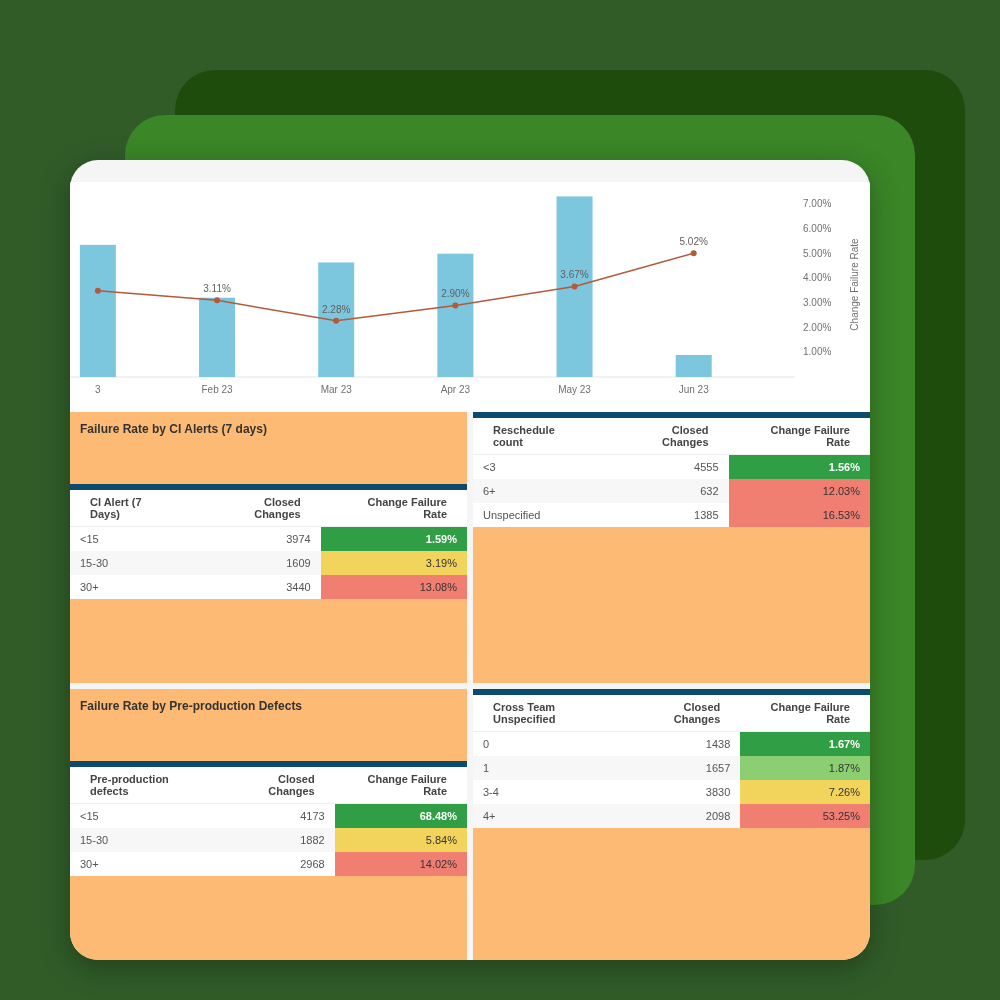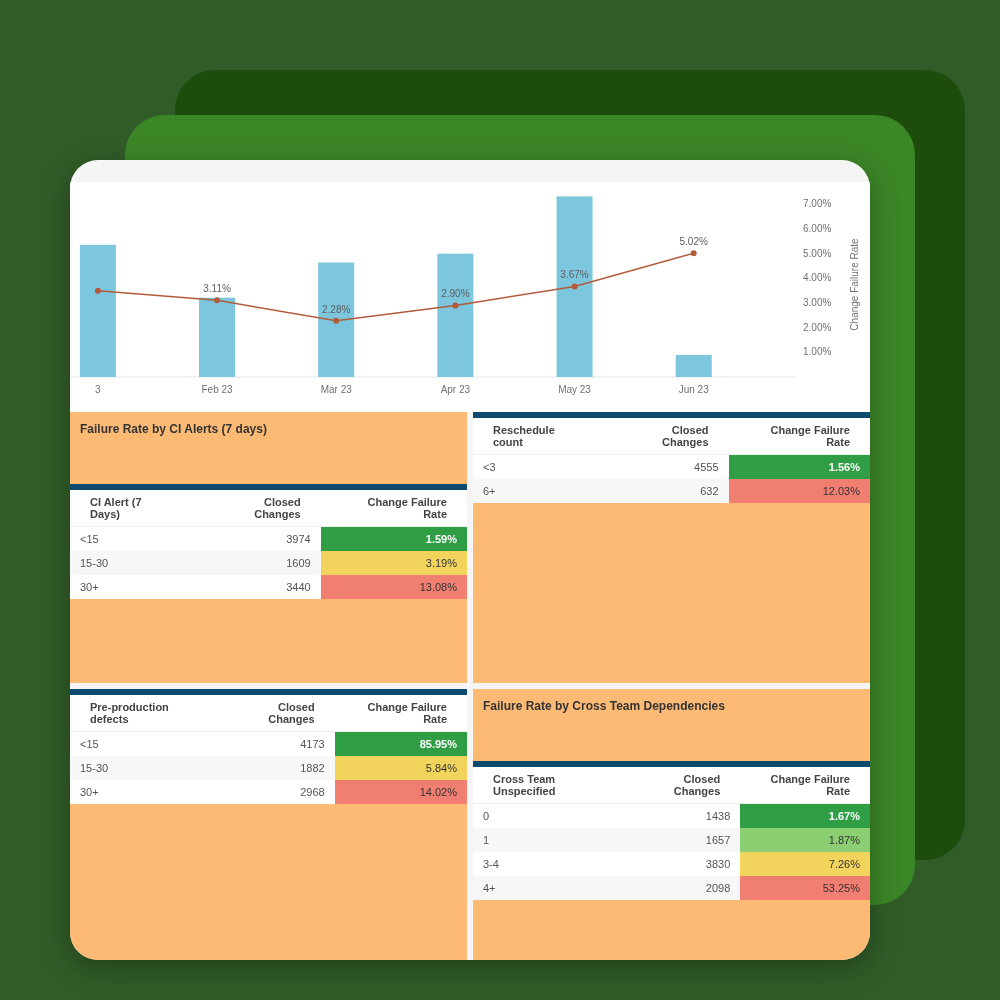--- a/index.html
+++ b/index.html
@@ -199,55 +199,60 @@
               <tr>
                 <td class="plain">&lt;3</td>
                 <td class="num plain">4555</td>
                 <td class="num rate-cell rate-green">1.56%</td>
               </tr>
               <tr>
                 <td class="plain">6+</td>
                 <td class="num plain">632</td>
                 <td class="num rate-cell rate-red">12.03%</td>
               </tr>
-            </tbody>
-        </table>
-      </div>
-
-      <div class="card">
+              <tr>
+                <td class="plain">Unspecified</td>
+                <td class="num plain">1385</td>
+                <td class="num rate-cell rate-red">16.53%</td>
+              </tr>
+            </tbody>
+        </table>
+      </div>
+
+      <div class="card">
+        <h3>Failure Rate by Pre-production Defects</h3>
         <table>
           <thead>
               <tr>
             <th>Pre-production defects</th>
             <th class="num">Closed Changes</th>
             <th class="num">Change Failure Rate</th>
           </tr>
             </thead>
           <tbody id="tb-pp">
               <tr>
                 <td class="plain">&lt;15</td>
                 <td class="num plain">4173</td>
-                <td class="num rate-cell rate-green">85.95%</td>
+                <td class="num rate-cell rate-green">68.48%</td>
               </tr>
               <tr>
                 <td class="plain">15-30</td>
                 <td class="num plain">1882</td>
                 <td class="num rate-cell rate-yellow">5.84%</td>
               </tr>
               <tr>
                 <td class="plain">30+</td>
                 <td class="num plain">2968</td>
                 <td class="num rate-cell rate-red">14.02%</td>
               </tr>
             </tbody>
         </table>
       </div>
 
       <div class="card">
-        <h3>Failure Rate by Cross Team Dependencies</h3>
         <table>
           <thead>
               <tr>
             <th>Cross Team Unspecified</th>
             <th class="num">Closed Changes</th>
             <th class="num">Change Failure Rate</th>
           </tr>
             </thead>
           <tbody id="tb-ct">
               <tr>

